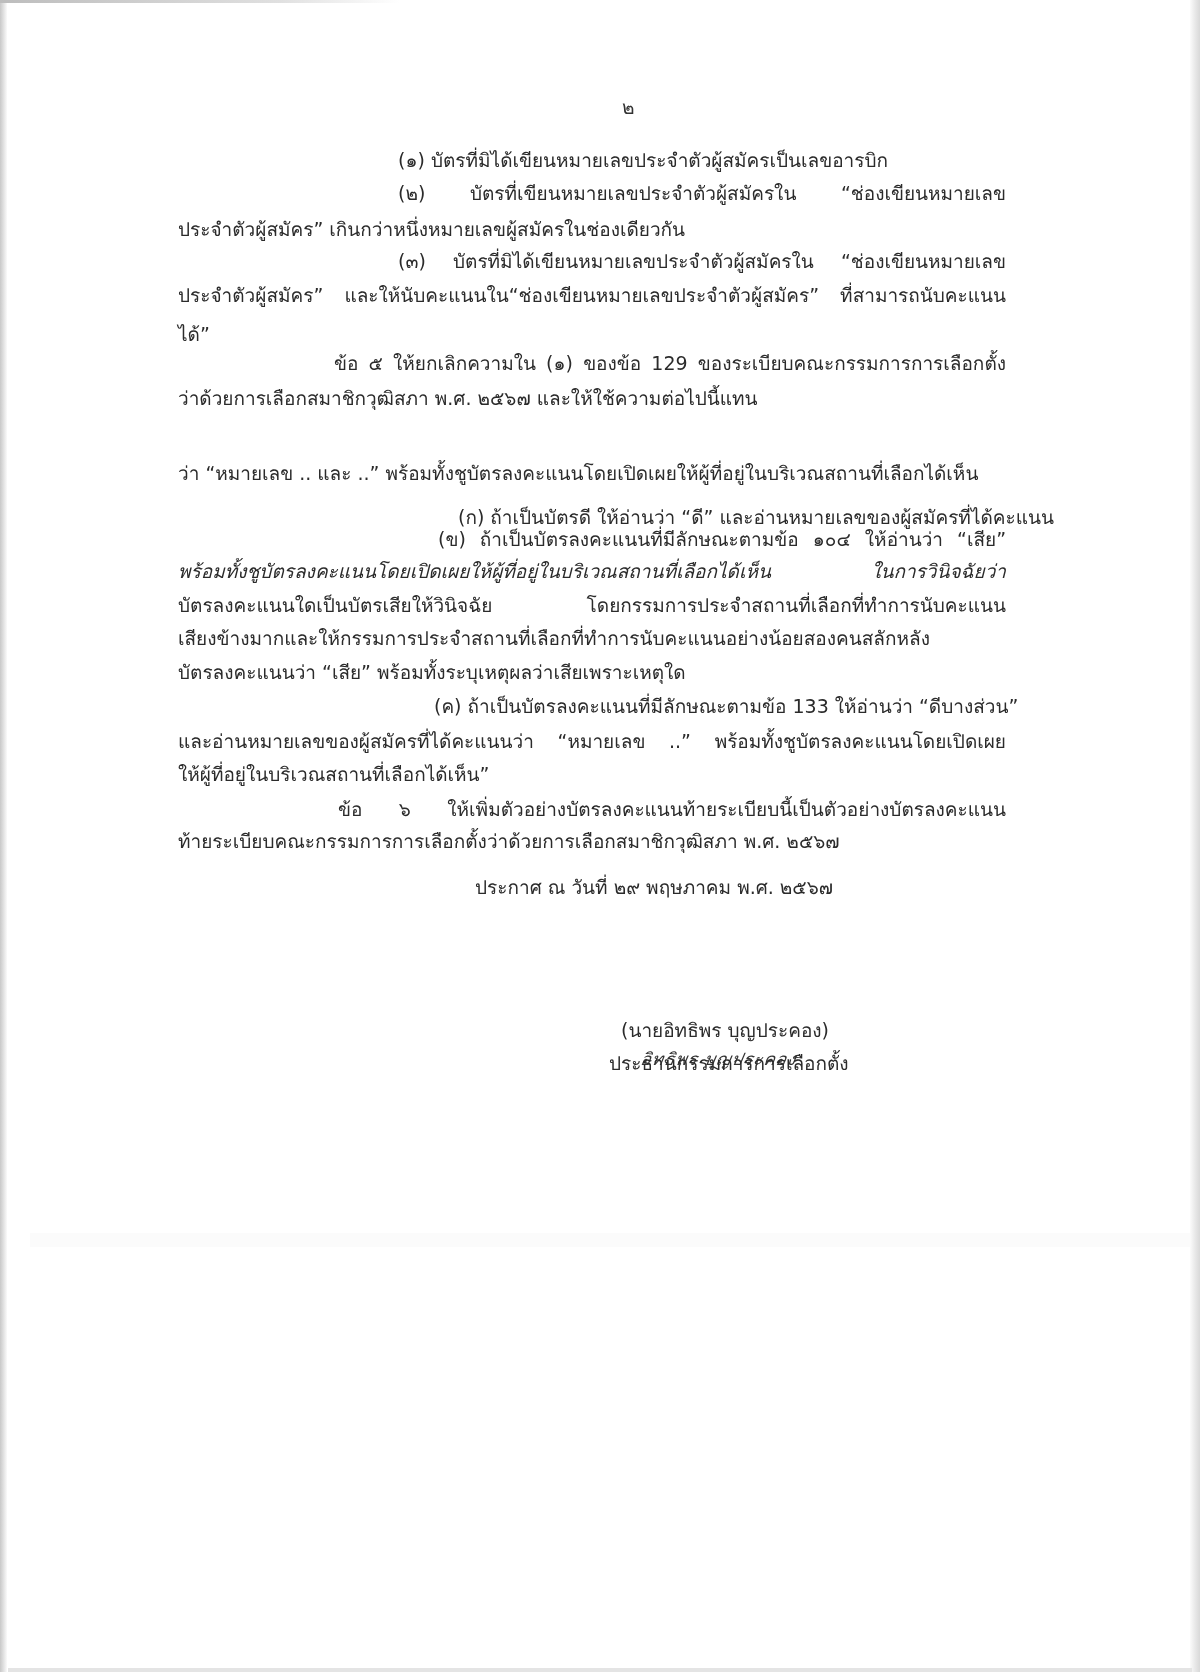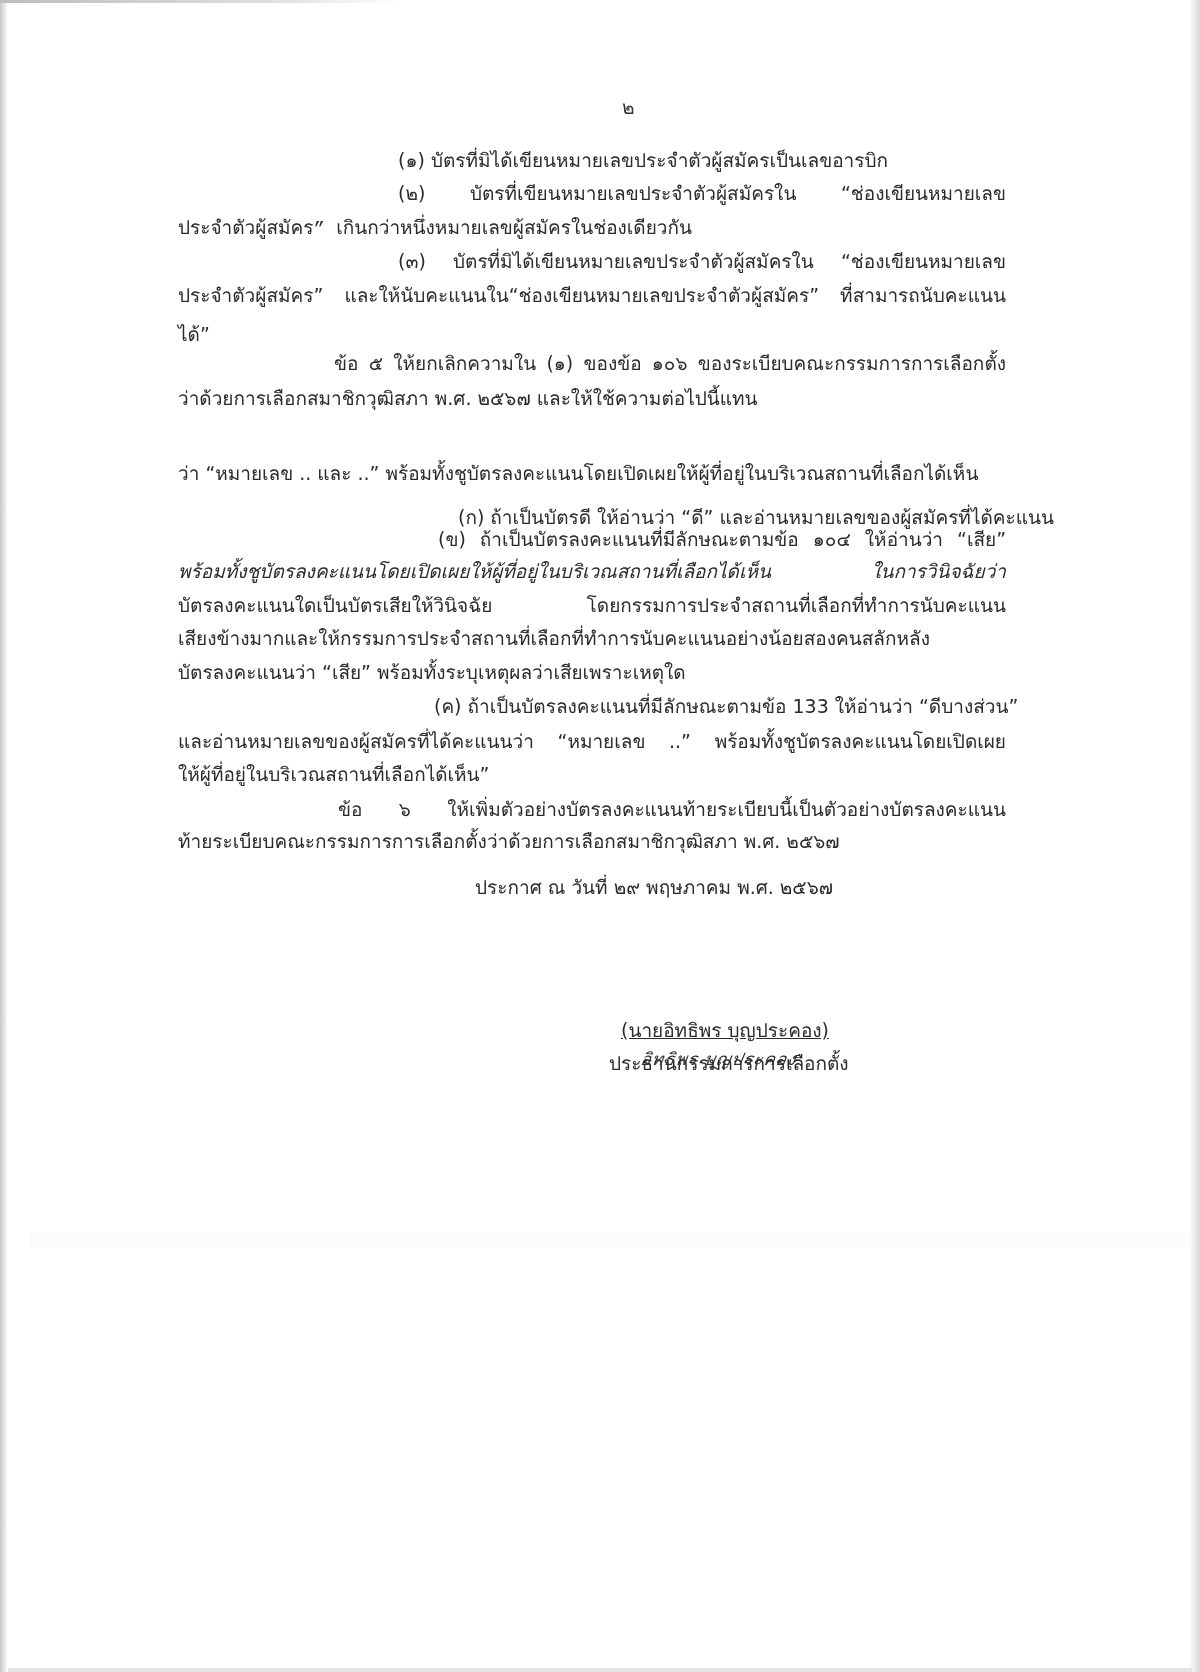--- a/index.html
+++ b/index.html
@@ -36,40 +36,40 @@
 <div class="edge-right"></div>
 <div class="edge-top"></div>
 <div class="edge-bottom"></div>
 <div class="faint-band"></div>
 
 <div class="page">
   <div class="pageno">๒</div>
 
   <div class="line" style="left:398px; top:147px;">(๑) บัตรที่มิได้เขียนหมายเลขประจำตัวผู้สมัครเป็นเลขอารบิก</div>
   <div class="line justify" style="left:398px; top:180px; width:608px;">(๒) บัตรที่เขียนหมายเลขประจำตัวผู้สมัครใน “ช่องเขียนหมายเลข</div>
-  <div class="line" style="left:178px; top:216px;font-family:Liberation Mono, monospace;">ประจำตัวผู้สมัคร” เกินกว่าหนึ่งหมายเลขผู้สมัครในช่องเดียวกัน</div>
+  <div class="line" style="left:178px; top:216px;">ประจำตัวผู้สมัคร” เกินกว่าหนึ่งหมายเลขผู้สมัครในช่องเดียวกัน</div>
   <div class="line justify" style="left:398px; top:248px; width:608px;">(๓) บัตรที่มิได้เขียนหมายเลขประจำตัวผู้สมัครใน “ช่องเขียนหมายเลข</div>
   <div class="line justify" style="left:178px; top:282px; width:828px;">ประจำตัวผู้สมัคร” และให้นับคะแนนใน“ช่องเขียนหมายเลขประจำตัวผู้สมัคร” ที่สามารถนับคะแนน</div>
   <div class="line" style="left:178px; top:321px;">ได้”</div>
 
-  <div class="line justify" style="left:334px; top:350px; width:672px;">ข้อ ๕ ให้ยกเลิกความใน (๑) ของข้อ ๑๐๖ ของระเบียบคณะกรรมการการเลือกตั้ง</div>
+  <div class="line justify" style="left:334px; top:350px; width:672px;">ข้อ ๕ ให้ยกเลิกความใน (๑) ของข้อ 129 ของระเบียบคณะกรรมการการเลือกตั้ง</div>
   <div class="line" style="left:178px; top:385px;">ว่าด้วยการเลือกสมาชิกวุฒิสภา พ.ศ. ๒๕๖๗ และให้ใช้ความต่อไปนี้แทน</div>
 
   <div class="line justify" style="left:458px; top:476px; width:548px;margin-top:28px;">(ก) ถ้าเป็นบัตรดี ให้อ่านว่า “ดี” และอ่านหมายเลขของผู้สมัครที่ได้คะแนน</div>
   <div class="line" style="left:178px; top:460px;">ว่า “หมายเลข .. และ ..” พร้อมทั้งชูบัตรลงคะแนนโดยเปิดเผยให้ผู้ที่อยู่ในบริเวณสถานที่เลือกได้เห็น</div>
   <div class="line justify" style="left:438px; top:526px; width:568px;">(ข) ถ้าเป็นบัตรลงคะแนนที่มีลักษณะตามข้อ ๑๐๔ ให้อ่านว่า “เสีย”</div>
   <div class="line justify" style="left:178px; top:558px; width:828px;font-style:italic;">พร้อมทั้งชูบัตรลงคะแนนโดยเปิดเผยให้ผู้ที่อยู่ในบริเวณสถานที่เลือกได้เห็น ในการวินิจฉัยว่า</div>
   <div class="line justify" style="left:178px; top:592px; width:828px;">บัตรลงคะแนนใดเป็นบัตรเสียให้วินิจฉัย โดยกรรมการประจำสถานที่เลือกที่ทำการนับคะแนน</div>
   <div class="line" style="left:178px; top:659px;">บัตรลงคะแนนว่า “เสีย” พร้อมทั้งระบุเหตุผลว่าเสียเพราะเหตุใด</div>
   <div class="line justify" style="left:178px; top:625px; width:828px;">เสียงข้างมากและให้กรรมการประจำสถานที่เลือกที่ทำการนับคะแนนอย่างน้อยสองคนสลักหลัง</div>
   <div class="line justify" style="left:434px; top:693px; width:572px;">(ค) ถ้าเป็นบัตรลงคะแนนที่มีลักษณะตามข้อ 133 ให้อ่านว่า “ดีบางส่วน”</div>
   <div class="line justify" style="left:178px; top:728px; width:828px;">และอ่านหมายเลขของผู้สมัครที่ได้คะแนนว่า “หมายเลข ..” พร้อมทั้งชูบัตรลงคะแนนโดยเปิดเผย</div>
   <div class="line" style="left:178px; top:761px;">ให้ผู้ที่อยู่ในบริเวณสถานที่เลือกได้เห็น”</div>
 
   <div class="line justify" style="left:338px; top:796px; width:668px;">ข้อ ๖ ให้เพิ่มตัวอย่างบัตรลงคะแนนท้ายระเบียบนี้เป็นตัวอย่างบัตรลงคะแนน</div>
   <div class="line" style="left:178px; top:828px;">ท้ายระเบียบคณะกรรมการการเลือกตั้งว่าด้วยการเลือกสมาชิกวุฒิสภา พ.ศ. ๒๕๖๗</div>
 
   <div class="line" style="left:475px; top:874px;">ประกาศ ณ วันที่ ๒๙ พฤษภาคม พ.ศ. ๒๕๖๗</div>
 
   <div class="signature">อิทธิพร บุญประคอง</div>
-  <div class="line" style="left:621px; top:1017px;text-decoration:underline;">(นายอิทธิพร บุญประคอง)</div>
+  <div class="line" style="left:621px; top:1017px;">(นายอิทธิพร บุญประคอง)</div>
   <div class="line" style="left:609px; top:1050px;">ประธานกรรมการการเลือกตั้ง</div>
 </div>
 
 </body></html>

